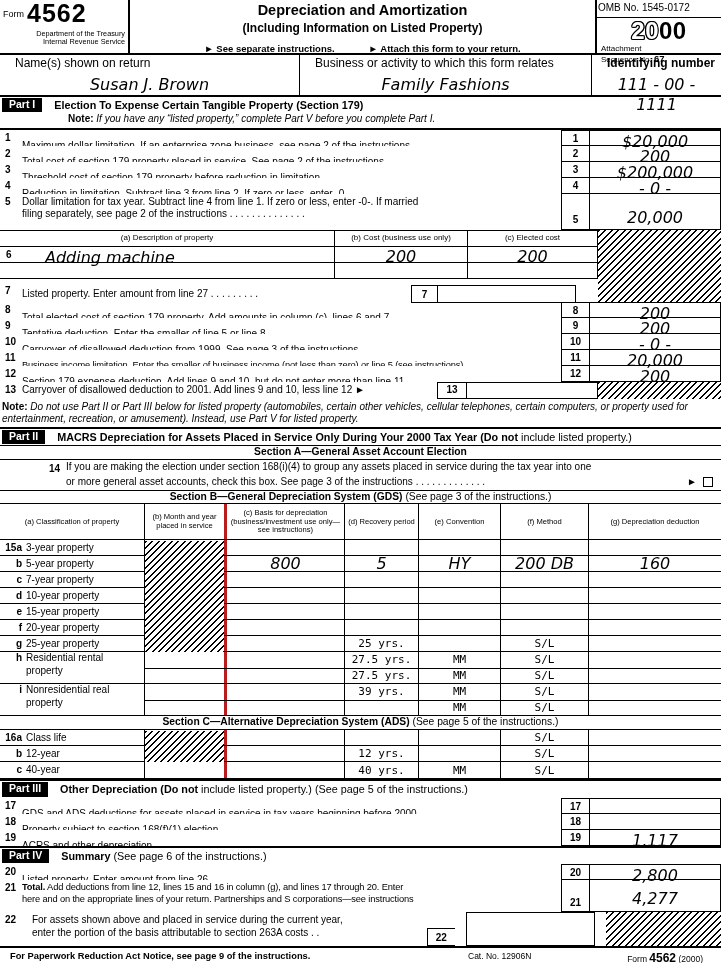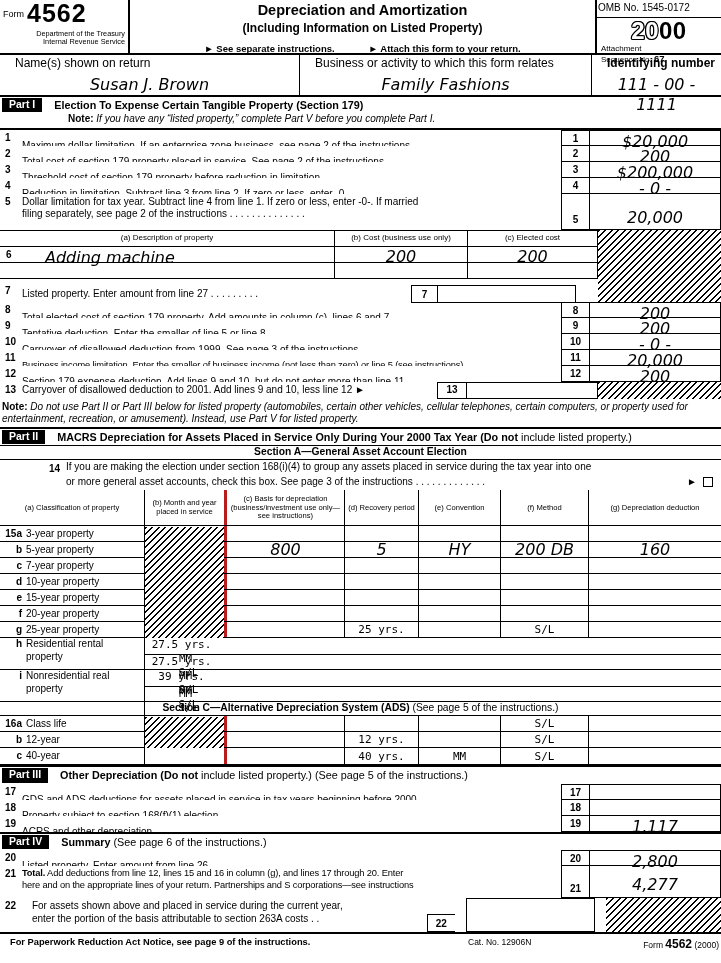--- a/index.html
+++ b/index.html
@@ -108,21 +108,21 @@
   .gcf { width: 88px;  border-left: 1px solid #000; }
   .gcg { width: 133px; border-left: 1px solid #000; }
   .grow { display: flex; height: 16px; border-bottom: 1px solid #000; }
   .grow > div, .gsubrow > div { display: flex; align-items: center; justify-content: center; }
   .grow .gca, .growhi .gca { justify-content: flex-start; }
   .gn { width: 26px; font-weight: bold; text-align: right; padding-right: 4px; display: inline-block; flex: none; }
   .growhi { display: flex; height: 32px; border-bottom: 1px solid #000; }
   .ga2 { width: 144px; display: flex; }
   .ga2 .glbl { width: 112px; }
   .gsub { flex: 1; display: flex; flex-direction: column; }
-  .gsubrow { display: flex; height: 16px; flex-direction: column; }
+  .gsubrow { display: flex; height: 16px; }
   .gsubrow + .gsubrow { border-top: 1px solid #000; }
   .gsubrow .gcb { width: 80px; } 
   .seccrow { height: 14px; border-bottom: 1px solid #000; text-align: center; font-size: 10.3px; }
   .gh1 { position: absolute; left: 145px; top: 37px; width: 79px; height: 111px; }
   .gh2 { position: absolute; left: 145px; top: 227px; width: 79px; height: 31px; }
 
   
   .pbar3 { border-top: 2px solid #000; }
   .row21 { display: flex; height: 32px; }
   .t21 { flex: 1; padding-top: 2px; }
@@ -130,21 +130,21 @@
   .abox21 { width: 131px; border-bottom: 1px solid #000; border-right: 1px solid #000; display: flex; align-items: flex-end; justify-content: center; padding-bottom: 2px; }
   .row22 { display: flex; height: 34px; position: relative; gap: 11px; }
   .t22 { width: 409px; padding-top: 2px; }
   .nbox22 { width: 30px; border: 1px solid #000; border-right: 0; font-weight: bold; text-align: center; height: 18px; align-self: flex-end; padding-top: 3px; }
   .ebox22 { width: 137px; border: 1px solid #000; height: 34px; }
   .hatch22 { width: 123px; height: 34px; }
 
   .footer { display: flex; border-top: 2px solid #000; padding-top: 3px; height: 17px; }
   .fnotice { font-weight: bold; font-size: 9.3px; width: 468px; padding-left: 10px; }
   .fcat { font-size: 8.5px; flex: 1; }
-  .fform { font-size: 8.5px; padding-right: 2px; }
+  .fform { font-size: 8.5px; padding-right: 18px; }
   .fform .fnum { font-weight: bold; font-size: 12px; }
 </style>
 </head>
 <body>
 
 <div class="page">
 
   <div class="hdr">
     <div class="hdr-left">
       <div class="form-line">
@@ -325,20 +325,23 @@
       <div class="pnum">14</div>
       <div style="flex:1;">If you are making the election under section 168(i)(4) to group any assets placed in service during the tax year into one</div>
     </div>
     <div class="l14line2">
       <div class="l14t2">or more general asset accounts, check this box. See page 3 of the instructions  .   .   .   .   .   .   .   .   .   .   .   .   .</div>
       <span>►</span>
       <span class="cb"></span>
     </div>
   </div>
 
+  <div class="sechdr secB">
+    <span class="b">Section B—General Depreciation System (GDS)</span><span> (See page 3 of the instructions.)</span>
+  </div>
 
   <div class="gtab">
     <div class="ghead">
       <div class="gca">(a) Classification of property</div>
       <div class="gcb">(b) Month and year placed in service</div>
       <div class="gcc">(c) Basis for depreciation (business/investment use only—see instructions)</div>
       <div class="gcd">(d) Recovery period</div>
       <div class="gce">(e) Convention</div>
       <div class="gcf">(f) Method</div>
       <div class="gcg">(g) Depreciation deduction</div>

